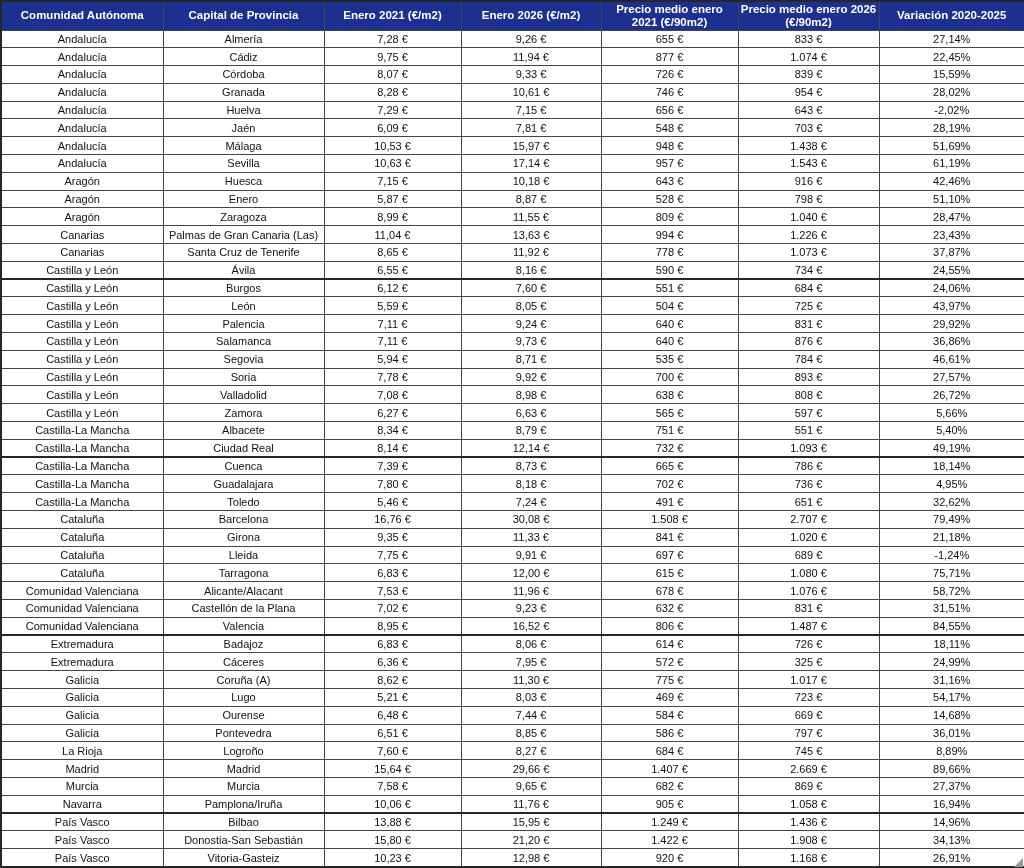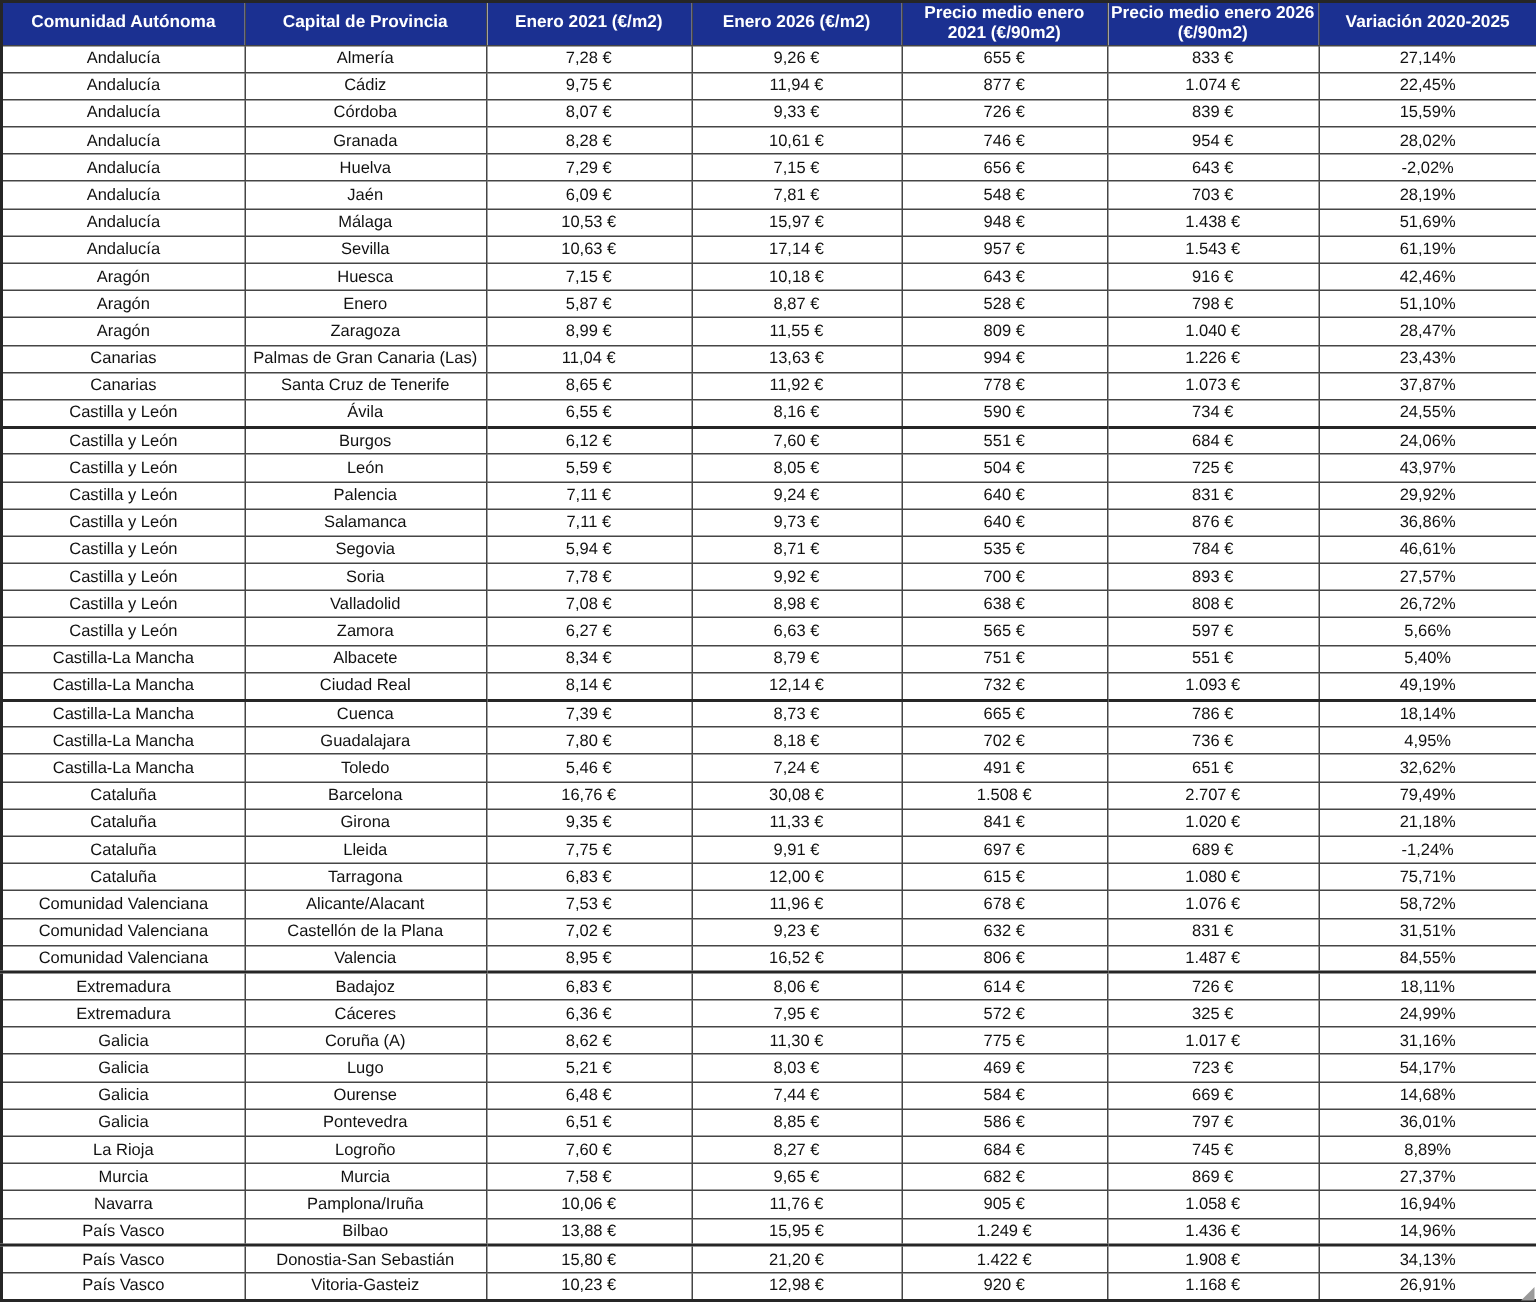--- a/index.html
+++ b/index.html
@@ -453,20 +453,29 @@
       <tr>
         <td>La Rioja</td>
         <td>Logroño</td>
         <td>7,60 €</td>
         <td>8,27 €</td>
         <td>684 €</td>
         <td>745 €</td>
         <td>8,89%</td>
       </tr>
       <tr>
+        <td>Madrid</td>
+        <td>Madrid</td>
+        <td>15,64 €</td>
+        <td>29,66 €</td>
+        <td>1.407 €</td>
+        <td>2.669 €</td>
+        <td>89,66%</td>
+      </tr>
+      <tr>
         <td>Murcia</td>
         <td>Murcia</td>
         <td>7,58 €</td>
         <td>9,65 €</td>
         <td>682 €</td>
         <td>869 €</td>
         <td>27,37%</td>
       </tr>
       <tr>
         <td>Navarra</td>

